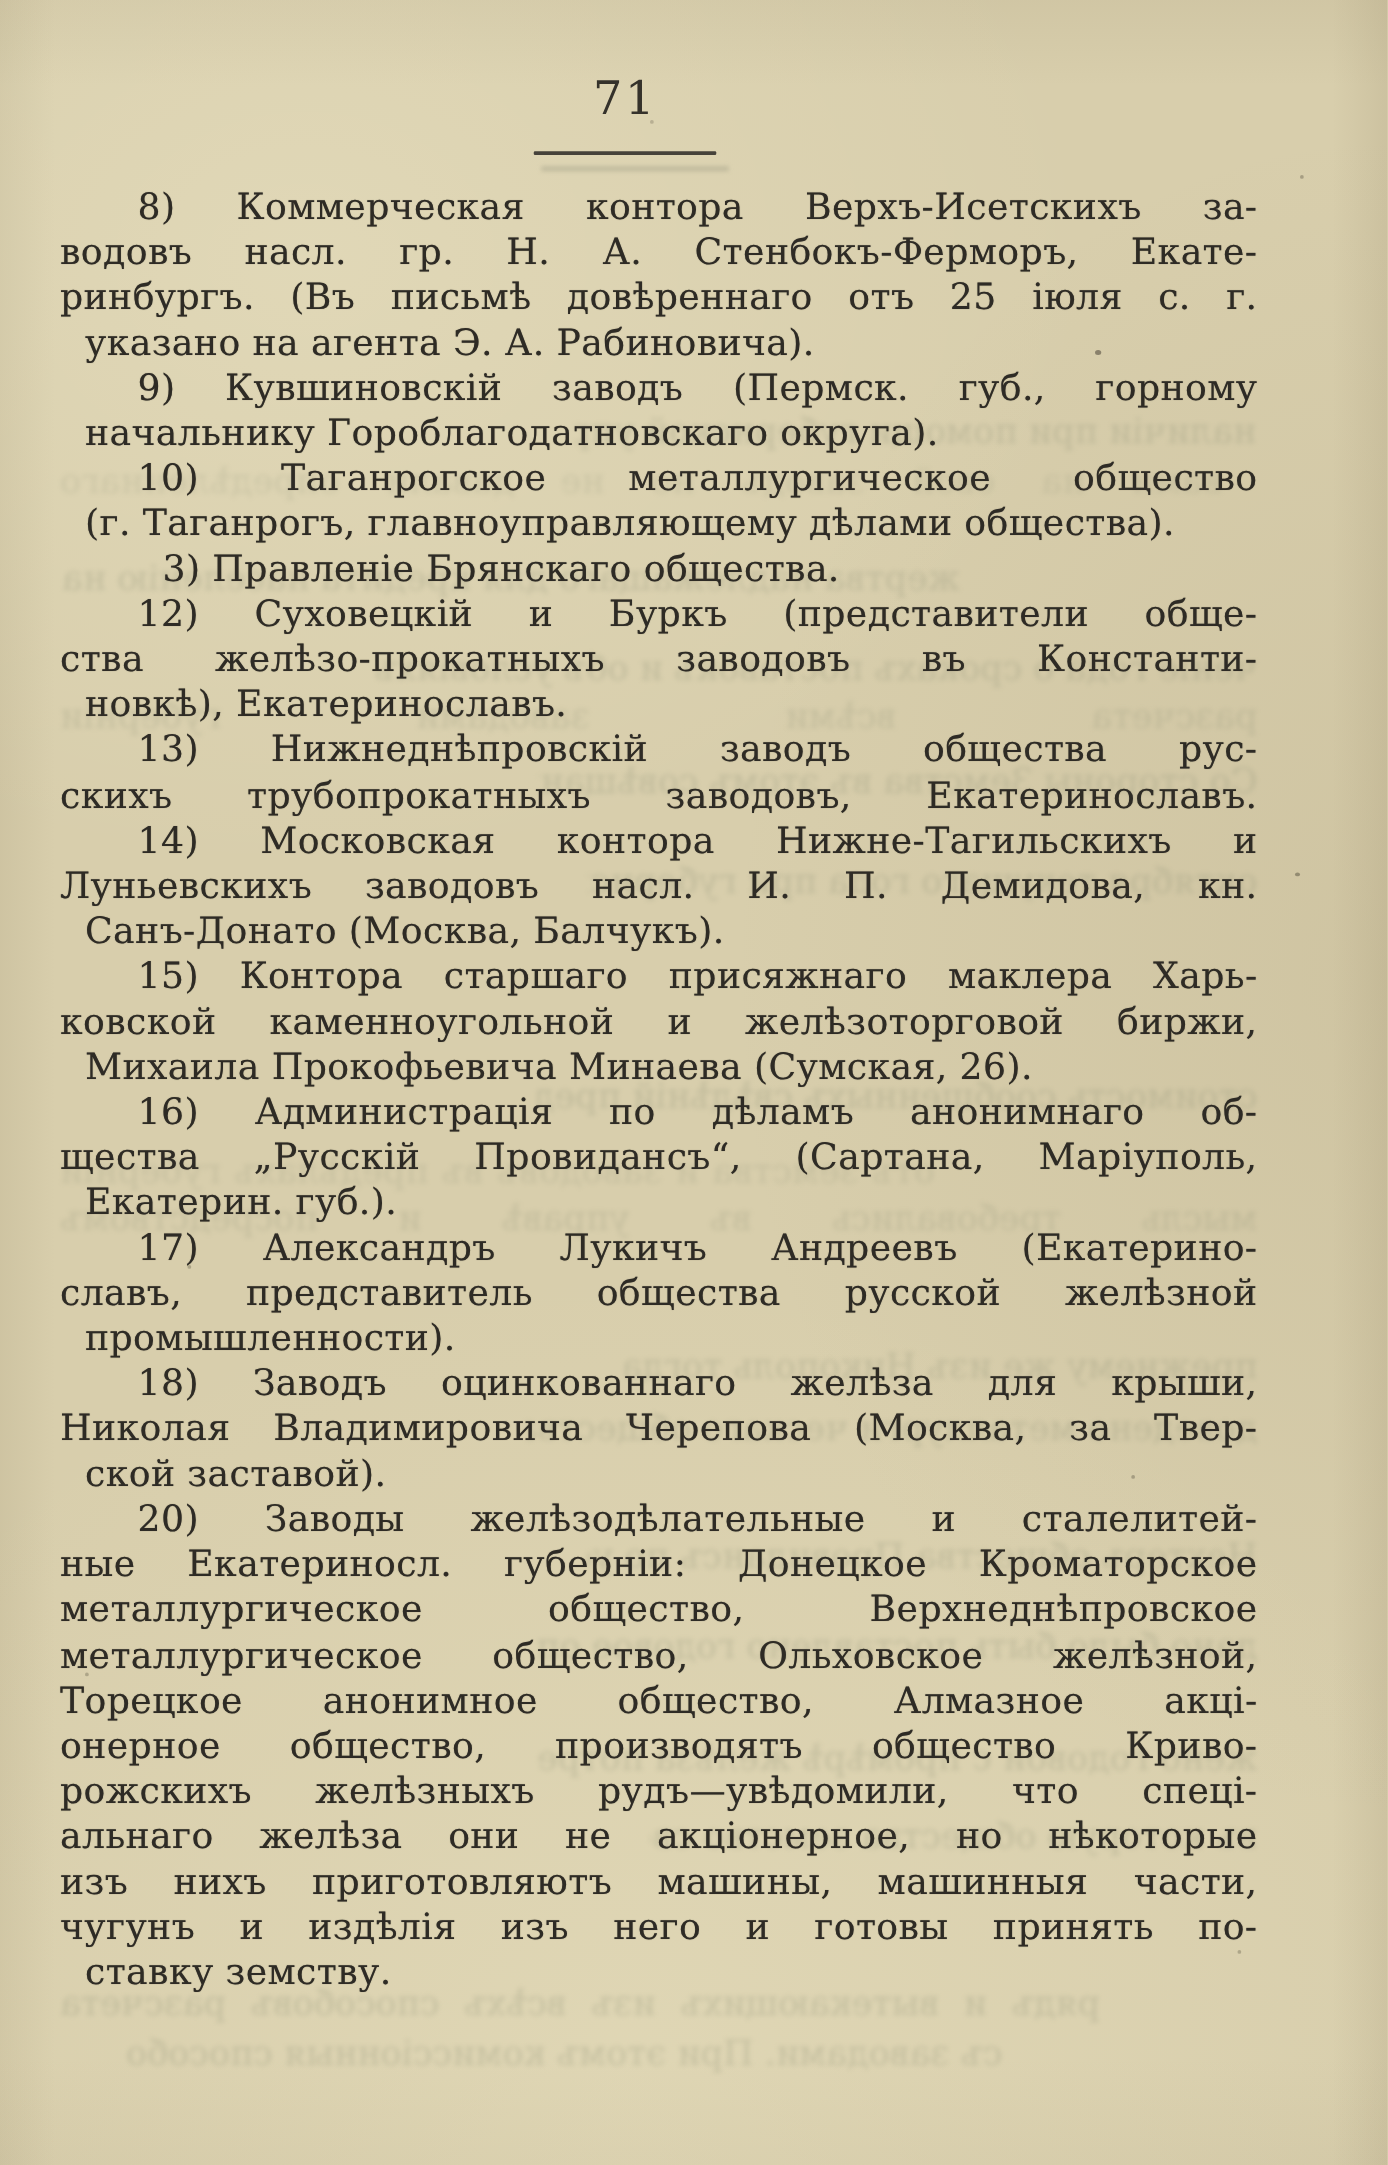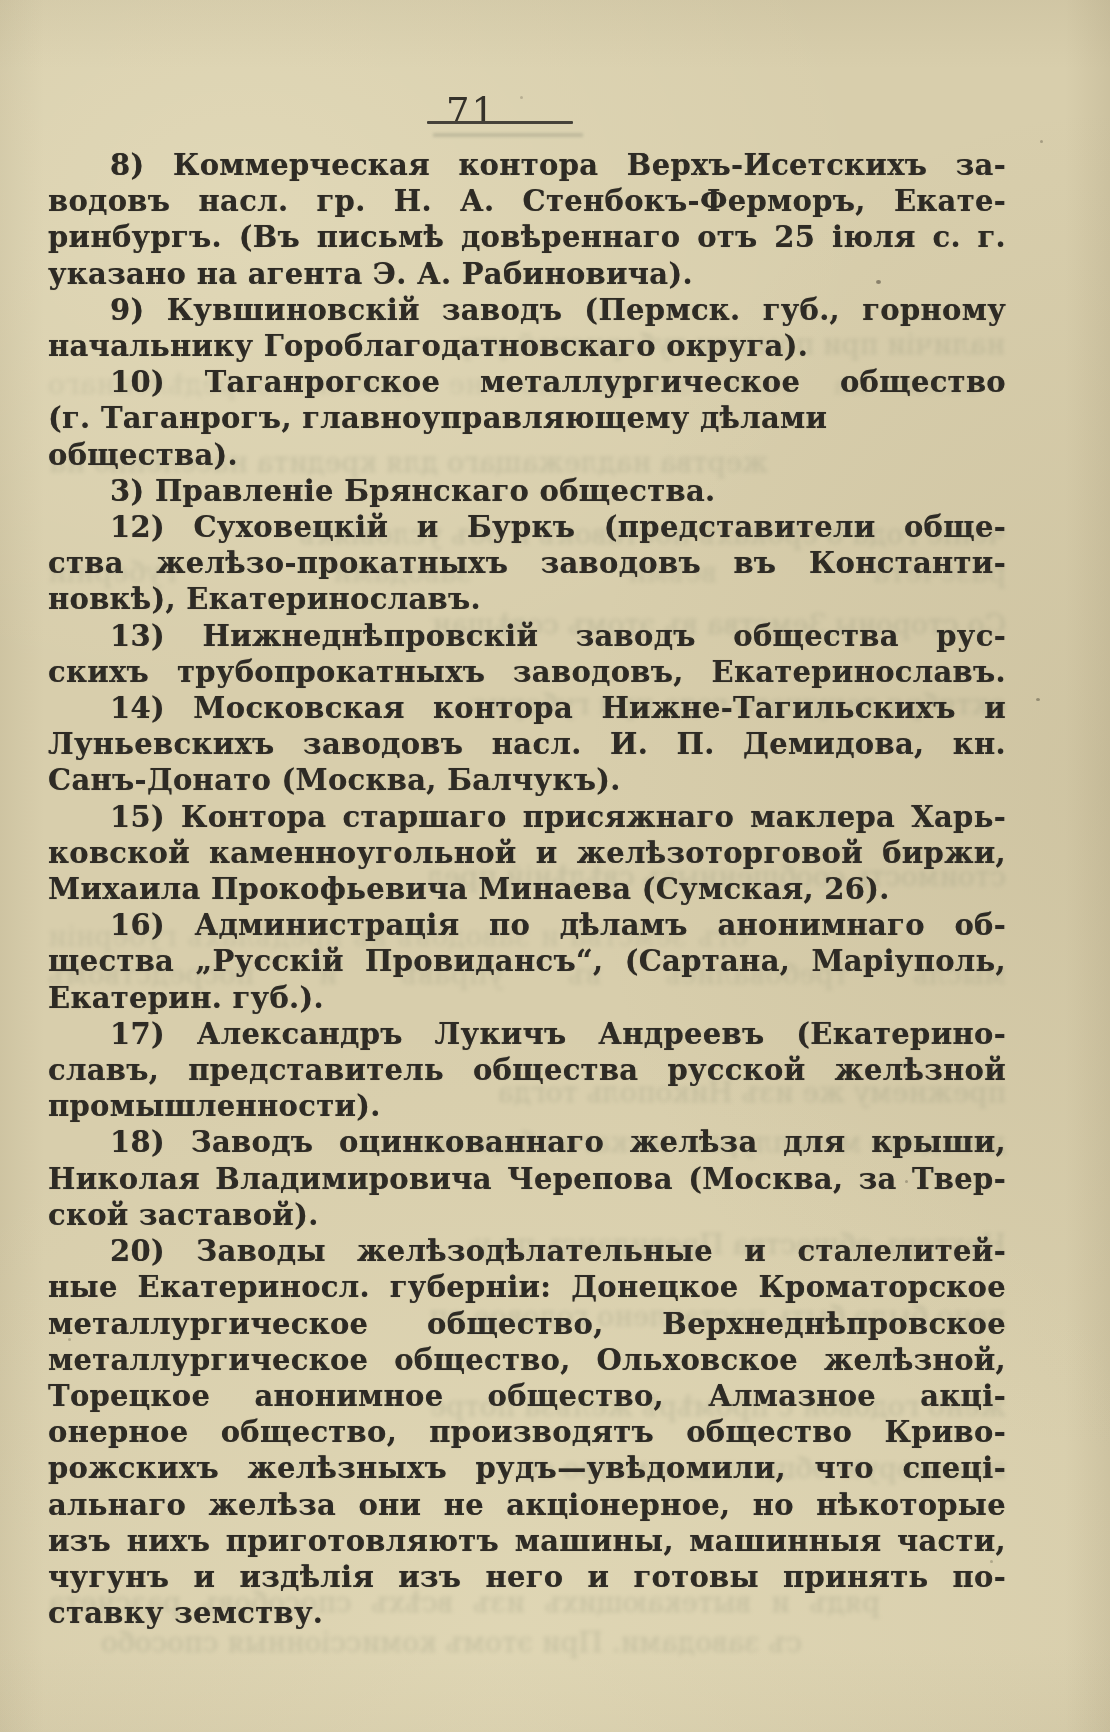--- a/index.html
+++ b/index.html
@@ -13,48 +13,47 @@
     position:absolute;inset:0;pointer-events:none;
     background:
       radial-gradient(900px 700px at 22% 12%, rgba(255,250,222,0.22), rgba(255,250,222,0) 70%),
       radial-gradient(1000px 900px at 45% 95%, rgba(240,233,200,0.30), rgba(240,233,200,0) 70%),
       radial-gradient(700px 900px at 100% 45%, rgba(150,135,98,0.14), rgba(150,135,98,0) 75%),
       linear-gradient(90deg, rgba(120,105,72,0.10) 0%, rgba(120,105,72,0) 4%, rgba(120,105,72,0) 96%, rgba(120,105,72,0.12) 100%),
       linear-gradient(0deg, rgba(120,105,72,0.06) 0%, rgba(120,105,72,0) 5%, rgba(120,105,72,0) 96%, rgba(120,105,72,0.08) 100%);
   }
   
   .pagenum-box{
-    position:absolute;left:446px;top:60px;width:146px;margin-top:33px;
+    position:absolute;left:427px;top:60px;width:146px;text-align:center;
   }
   .pagenum{
     font-size:37px;color:#35322b;letter-spacing:2px;line-height:1;
   }
   .pagenum-rule{
     position:absolute;left:427px;top:121px;width:146px;height:2.6px;
     background:#46423a;border-radius:1px;
   }
   .pagenum-rule-ghost{
     position:absolute;left:433px;top:133px;width:150px;height:4px;
     background:#a9a68c;opacity:.55;filter:blur(1.5px);
   }
   
   .text-block{
     position:absolute;left:48px;top:147px;width:958px;
     font-size:29px;line-height:36.2px;color:#2e2b25;
     letter-spacing:0.3px;
     text-shadow:0 0 0.7px rgba(46,43,37,0.55);
-    font-weight:bold;
   }
   .para{margin:0;padding:0;}
   .line{
     text-align:justify;text-align-last:justify;
     white-space:normal;
   }
   .line.first{text-indent:62px;}
-  .line.end{text-align:left;text-align-last:left;}
+  .line.end{text-align:left;text-align-last:left;margin-left:20px;}
   
   .ghost-layer{position:absolute;inset:0;pointer-events:none;}
   .ghost{
     position:absolute;
     font-size:28px;line-height:34px;color:#8e9176;
     opacity:.30;filter:blur(2px);
     transform:scaleX(-1);
     text-align:justify;text-align-last:justify;
     overflow:hidden;height:36px;white-space:nowrap;
   }

